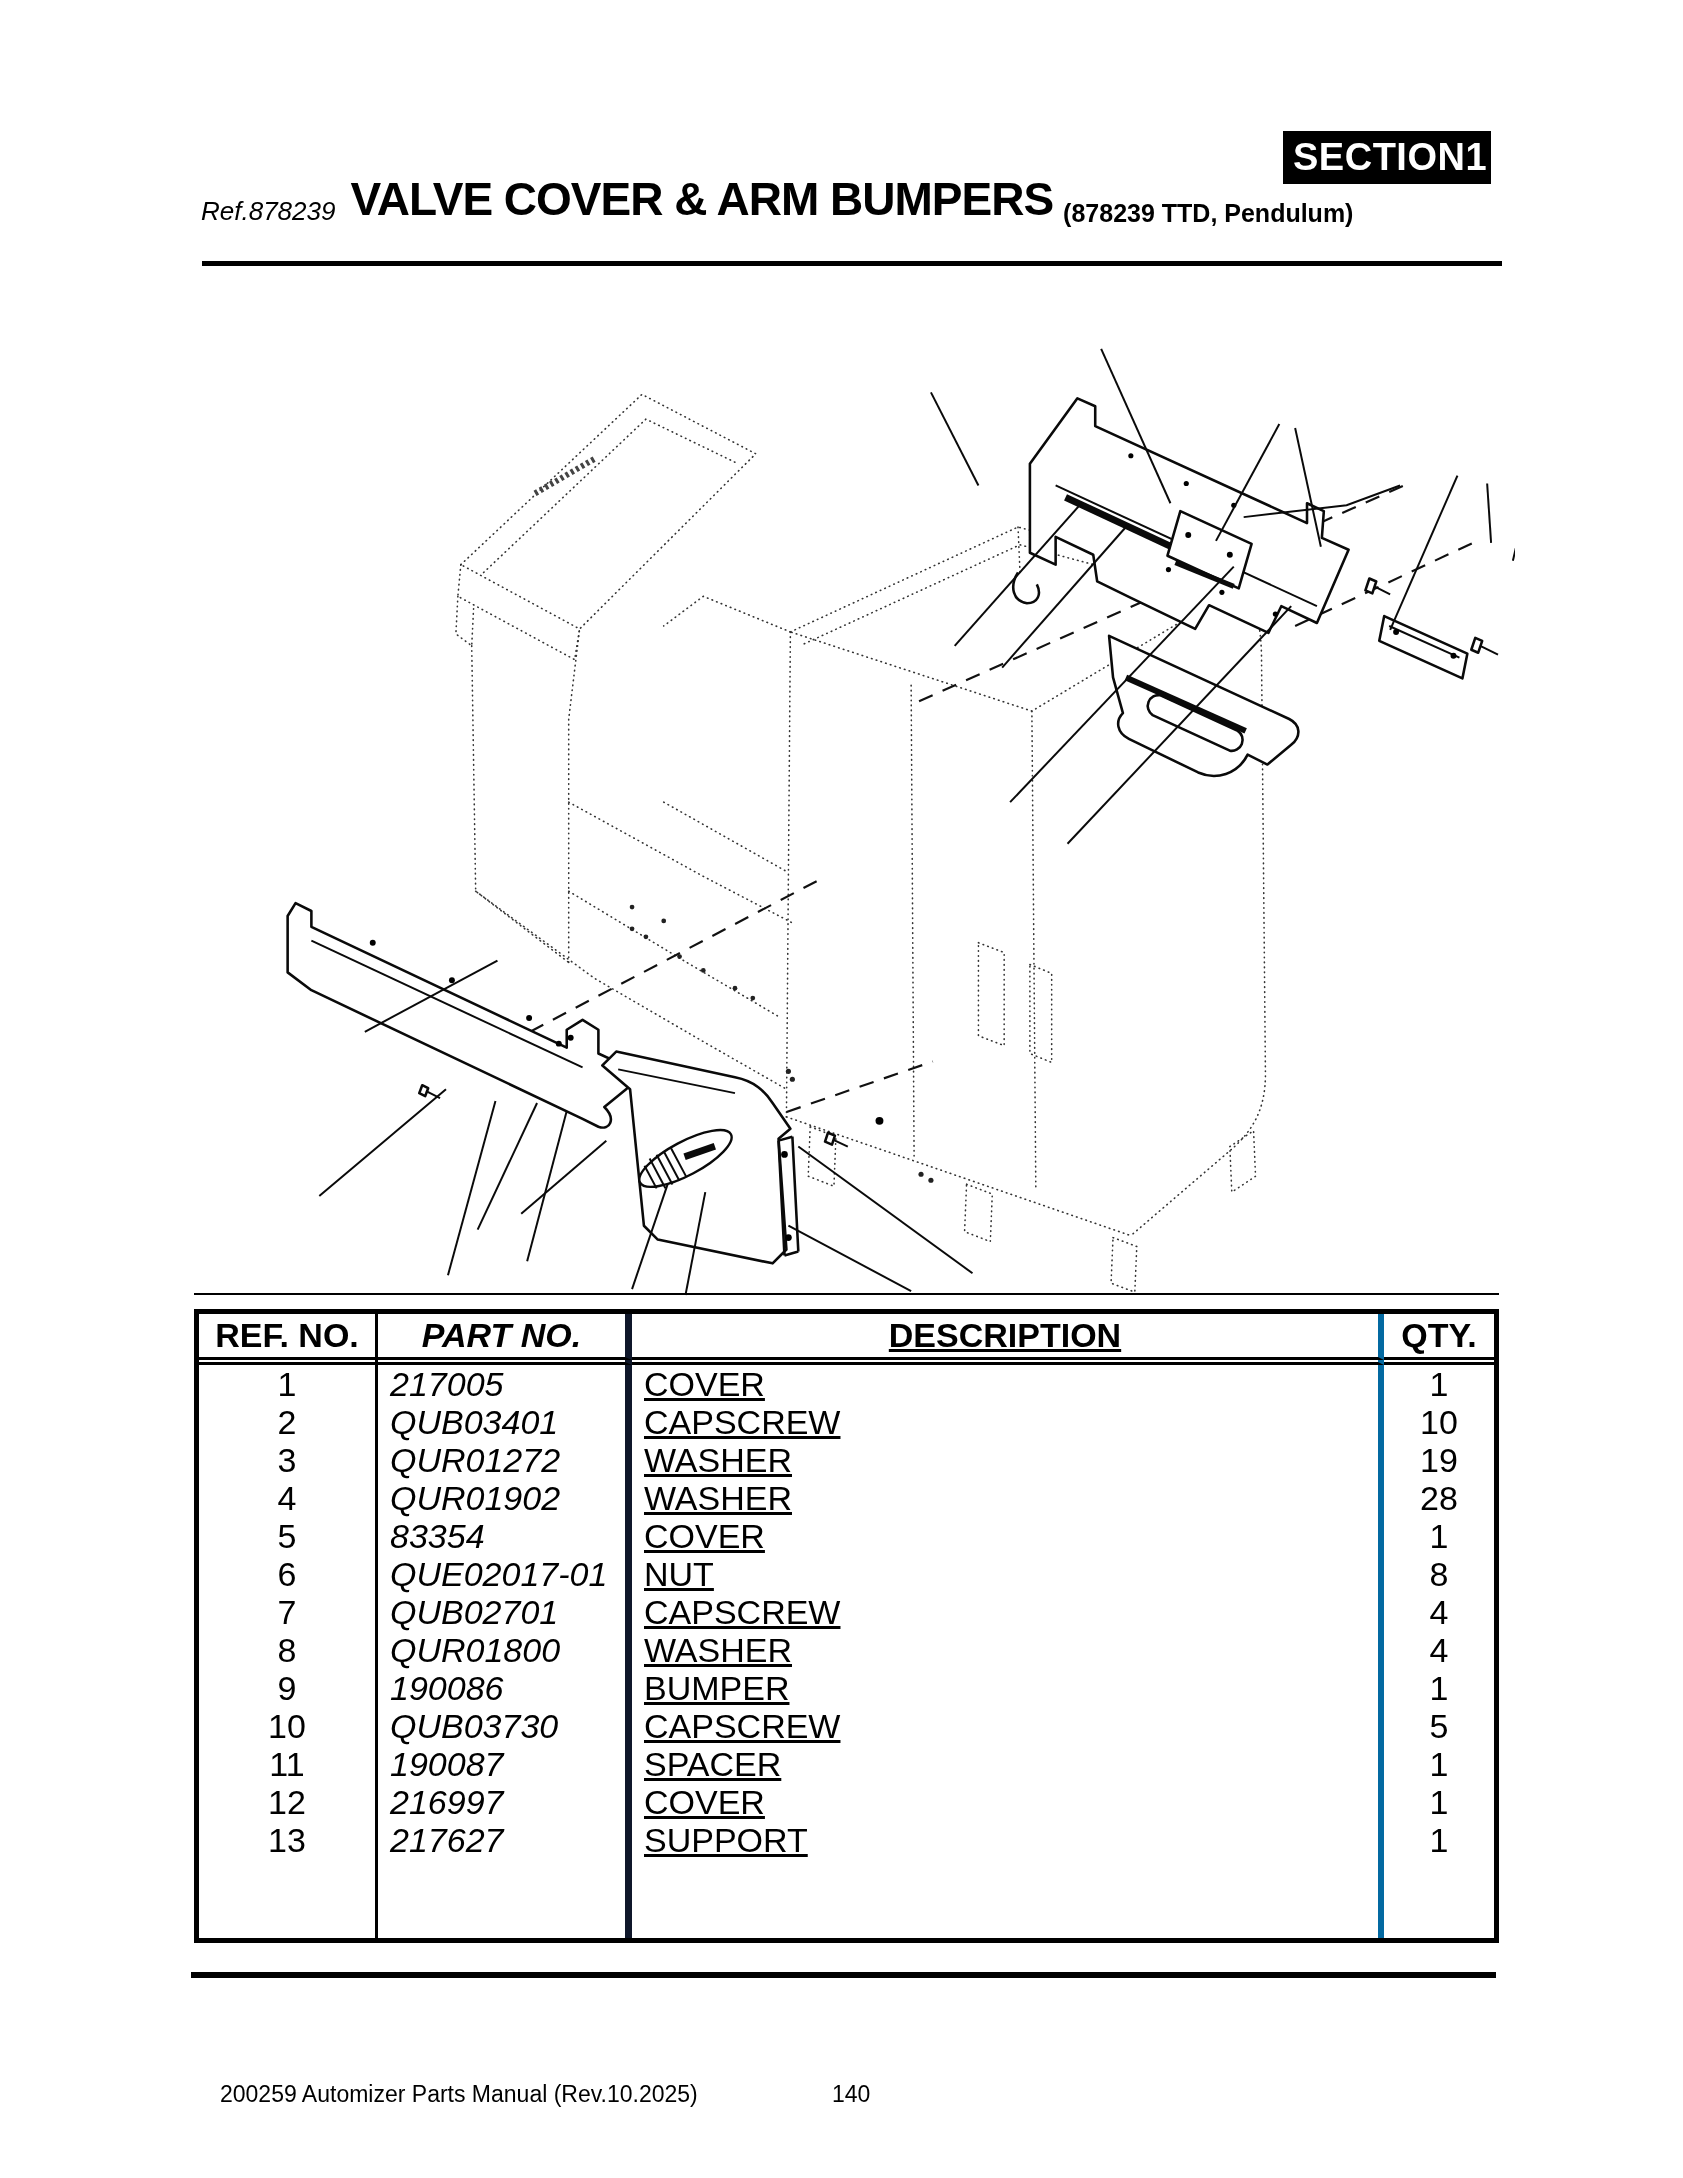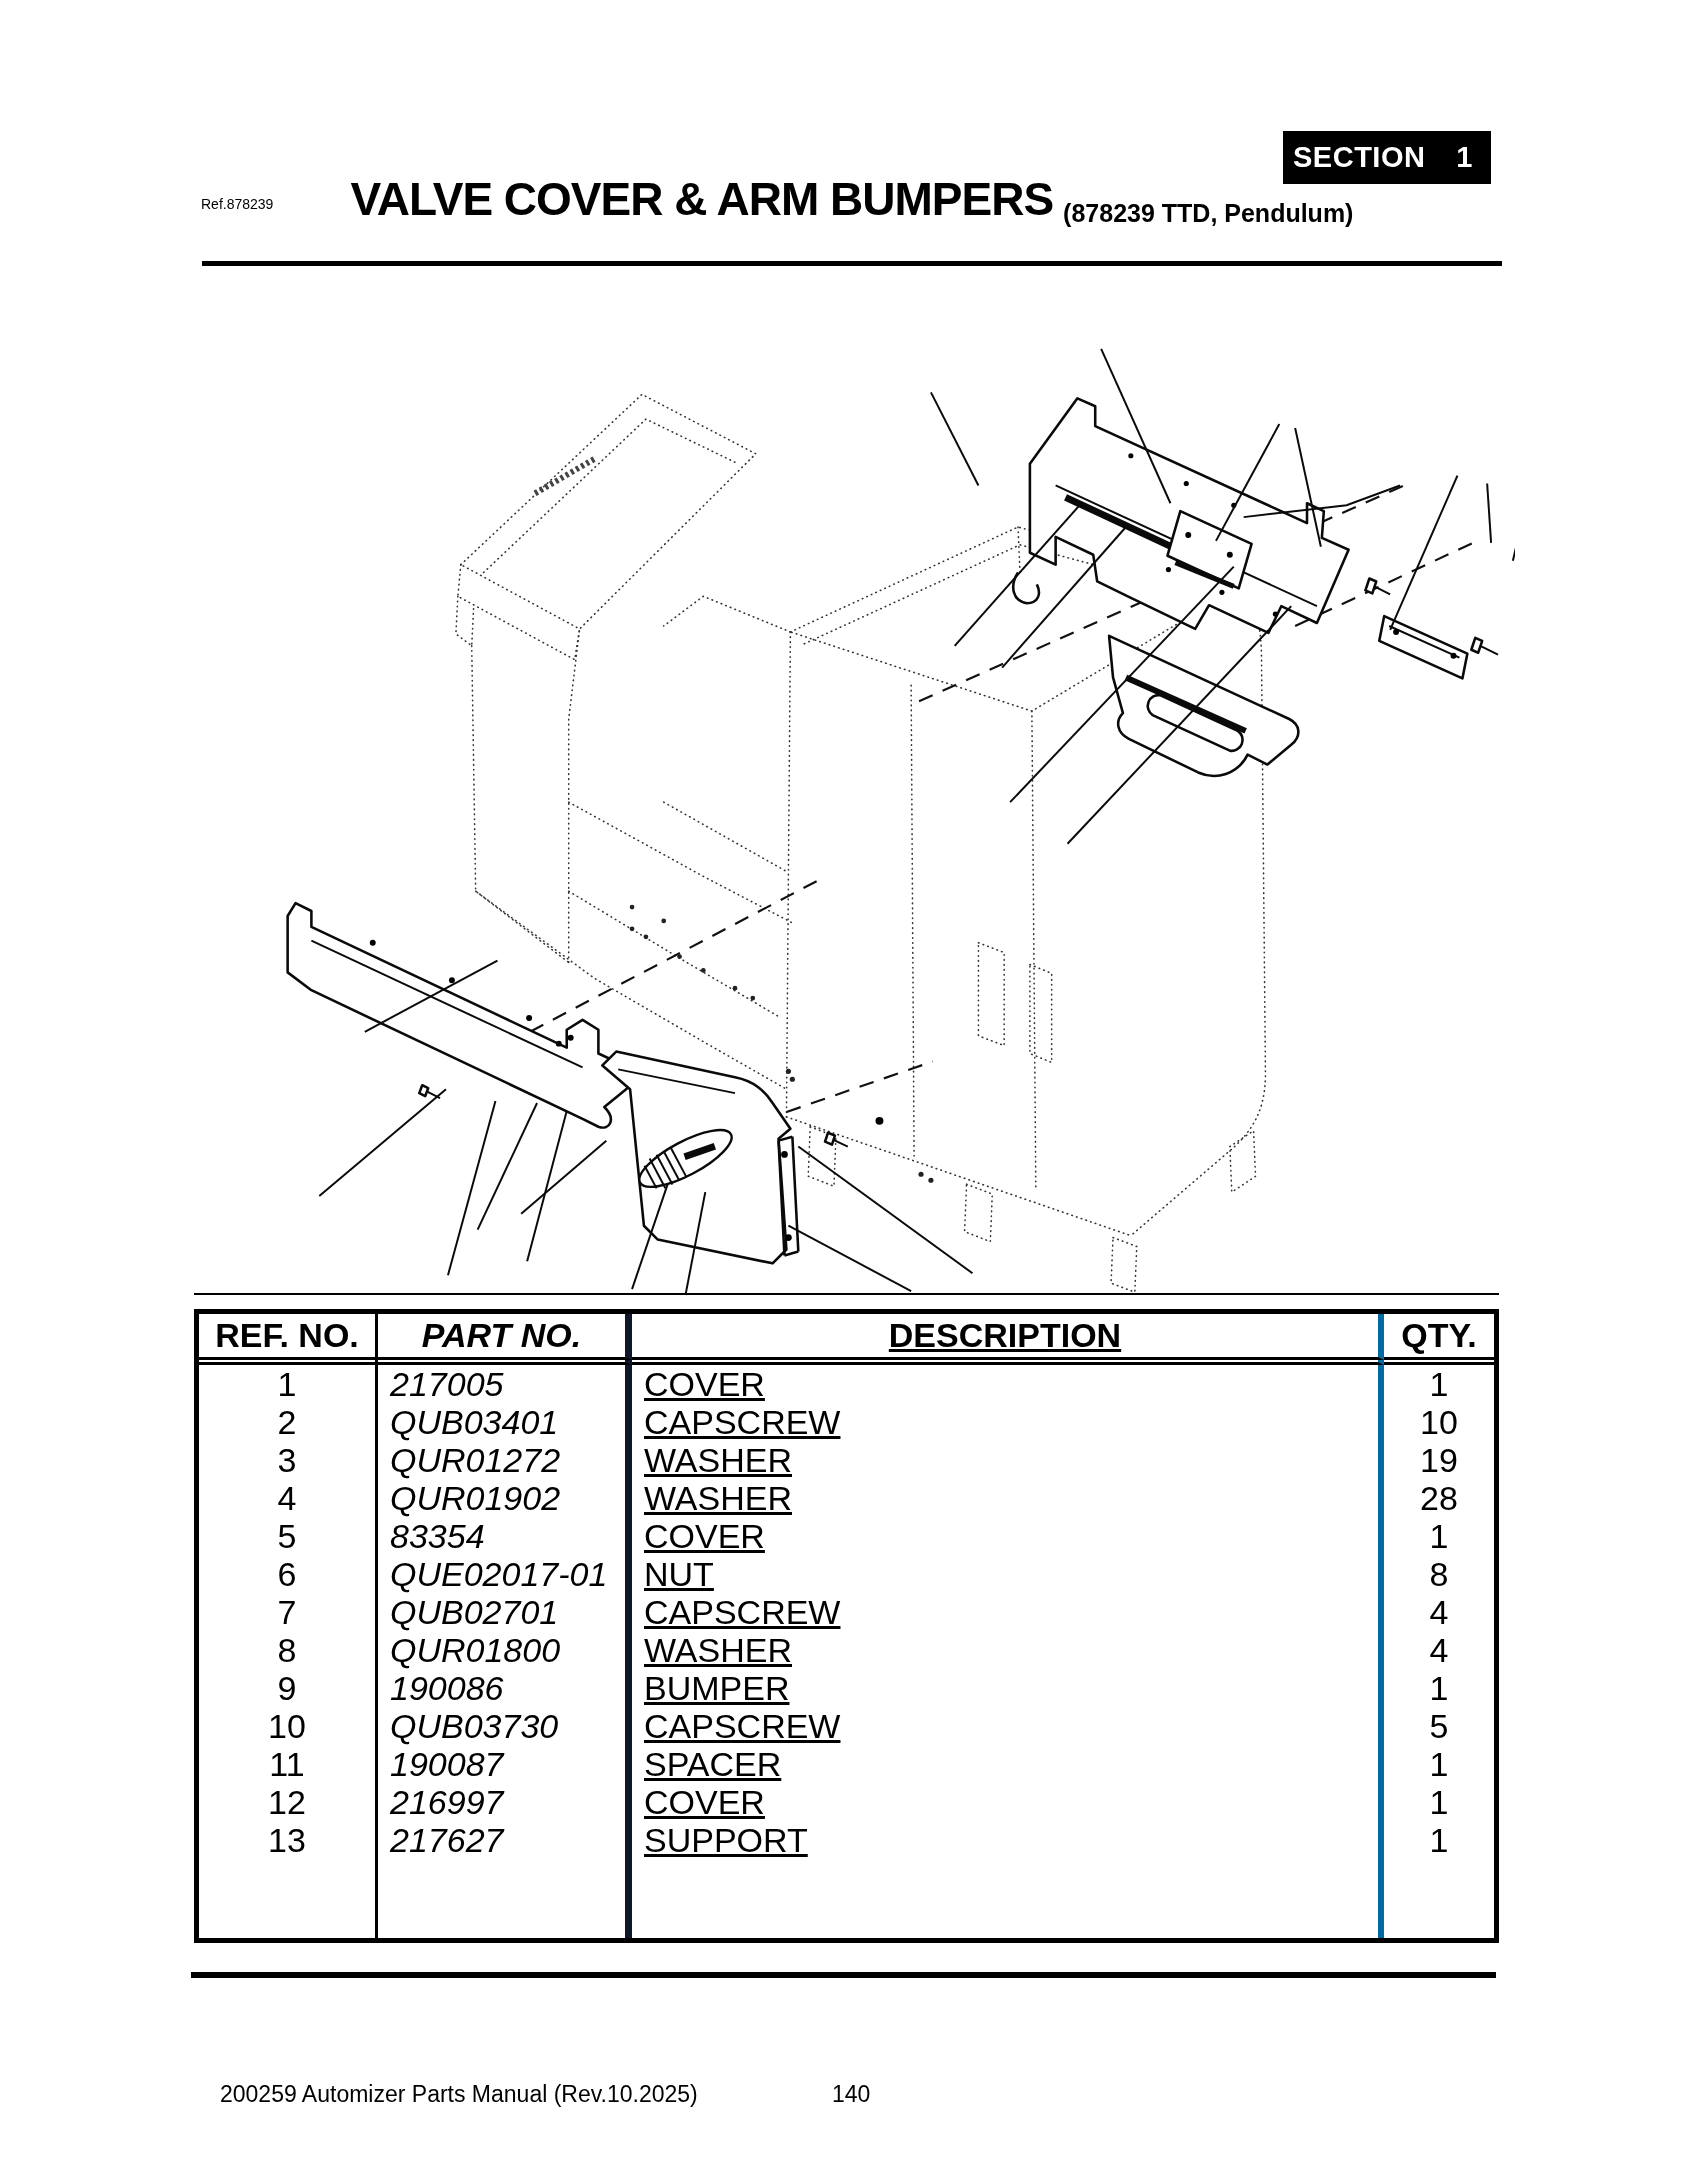--- a/index.html
+++ b/index.html
@@ -5,23 +5,23 @@
   html,body { margin:0; padding:0; background:#e8e8e8; }
   .page {
     position:relative; width:1683px; height:2178px; background:#ffffff;
     font-family:"Liberation Sans", sans-serif; color:#000; overflow:hidden;
     margin:0 auto;
   }
   .section-box {
     position:absolute; left:1283px; top:131px; width:208px; height:53px;
     background:#000; color:#fff; display:flex; align-items:center;
     justify-content:space-between; padding:0 18px 0 10px; box-sizing:border-box;
-    font-weight:bold; font-size:29px; letter-spacing:0.5px;
-  }
-  .ref-label { position:absolute; left:201px; top:196px; font-size:14px; }
+    font-weight:bold; font-size:38px; letter-spacing:0.5px;
+  }
+  .ref-label { position:absolute; left:201px; top:196px; font-style:italic; font-size:26px; }
   .title-row {
     position:absolute; left:202px; top:176px; width:1300px;
     display:flex; justify-content:center; align-items:flex-end; gap:10px;
   }
   .title-main { font-weight:bold; font-size:46px; letter-spacing:-1px; line-height:1; white-space:nowrap; }
   .title-suffix { font-weight:bold; font-size:25px; line-height:1; position:relative; top:4px; white-space:nowrap; }
   .rule-title { position:absolute; left:202px; top:261px; width:1300px; height:5px; background:#000; }
   .diagram { position:absolute; left:238px; top:337px; width:1277px; height:960px; }
 
   .thinline { position:absolute; left:194px; top:1293px; width:1305px; height:2px; background:#000; }

